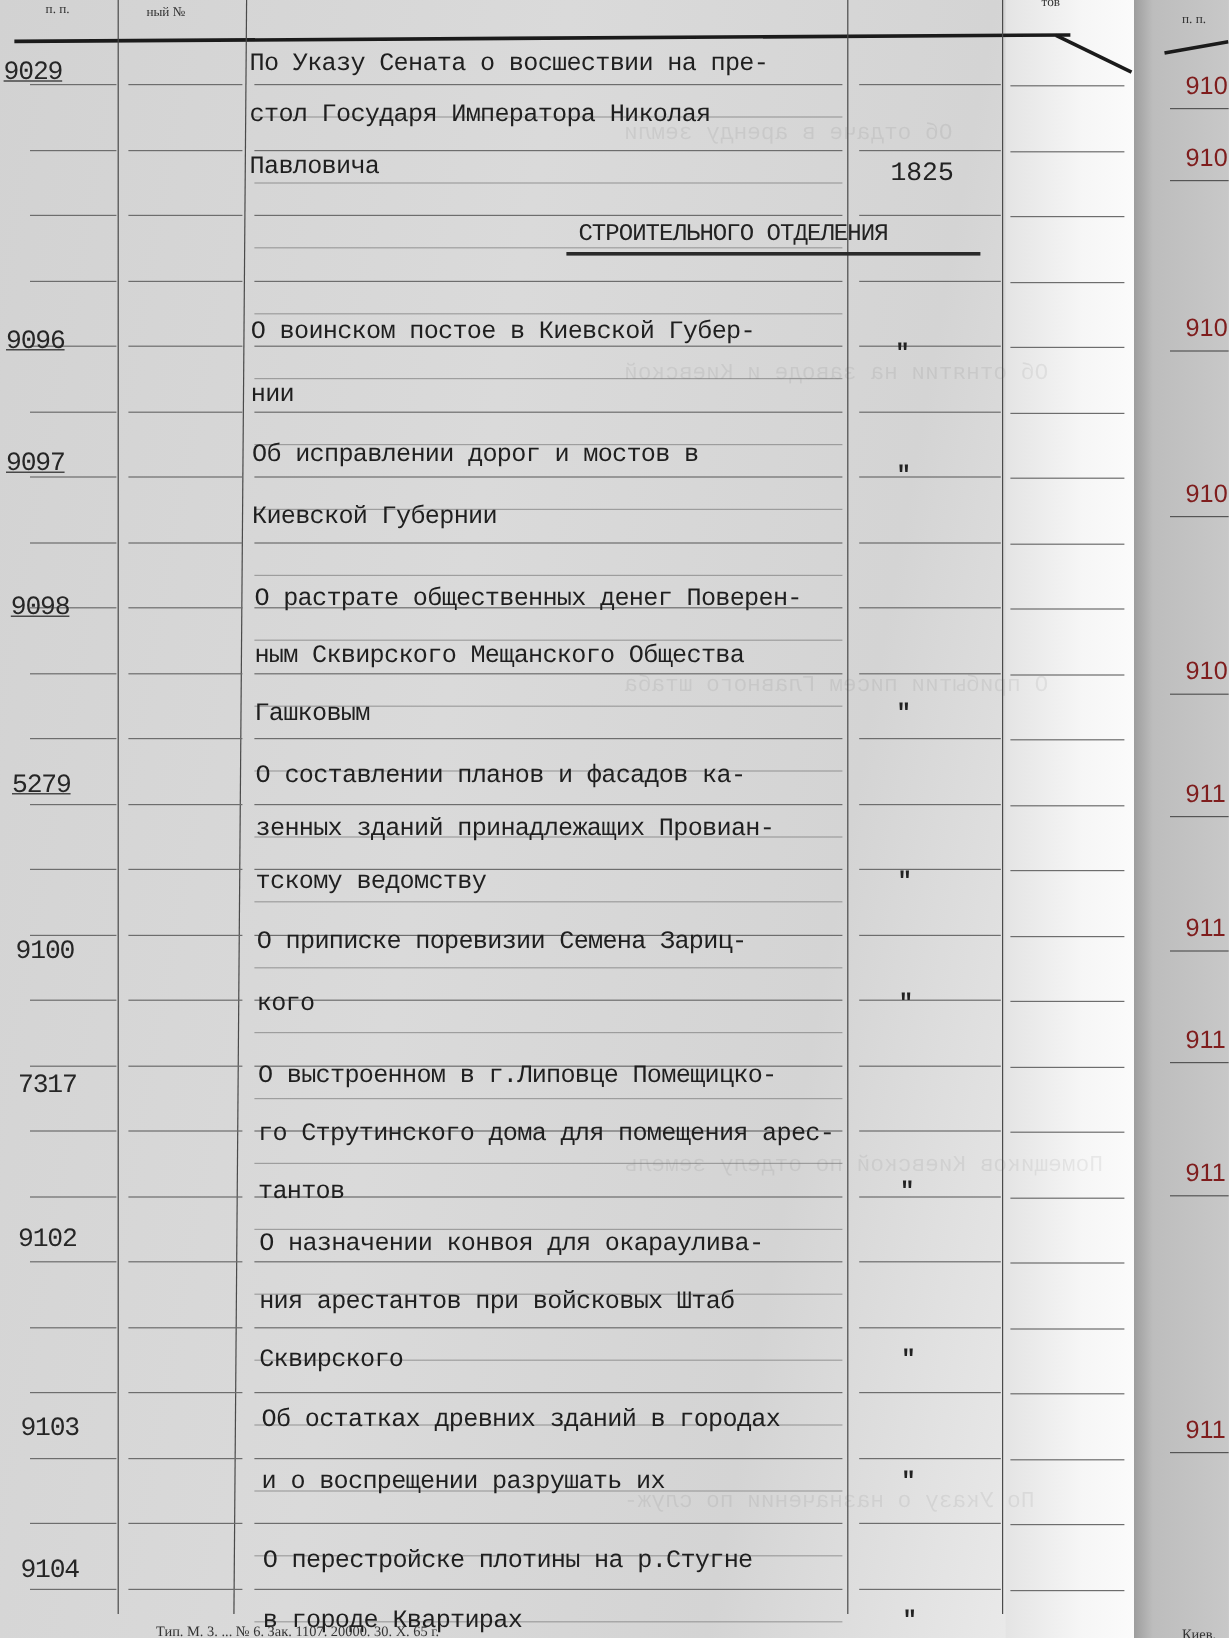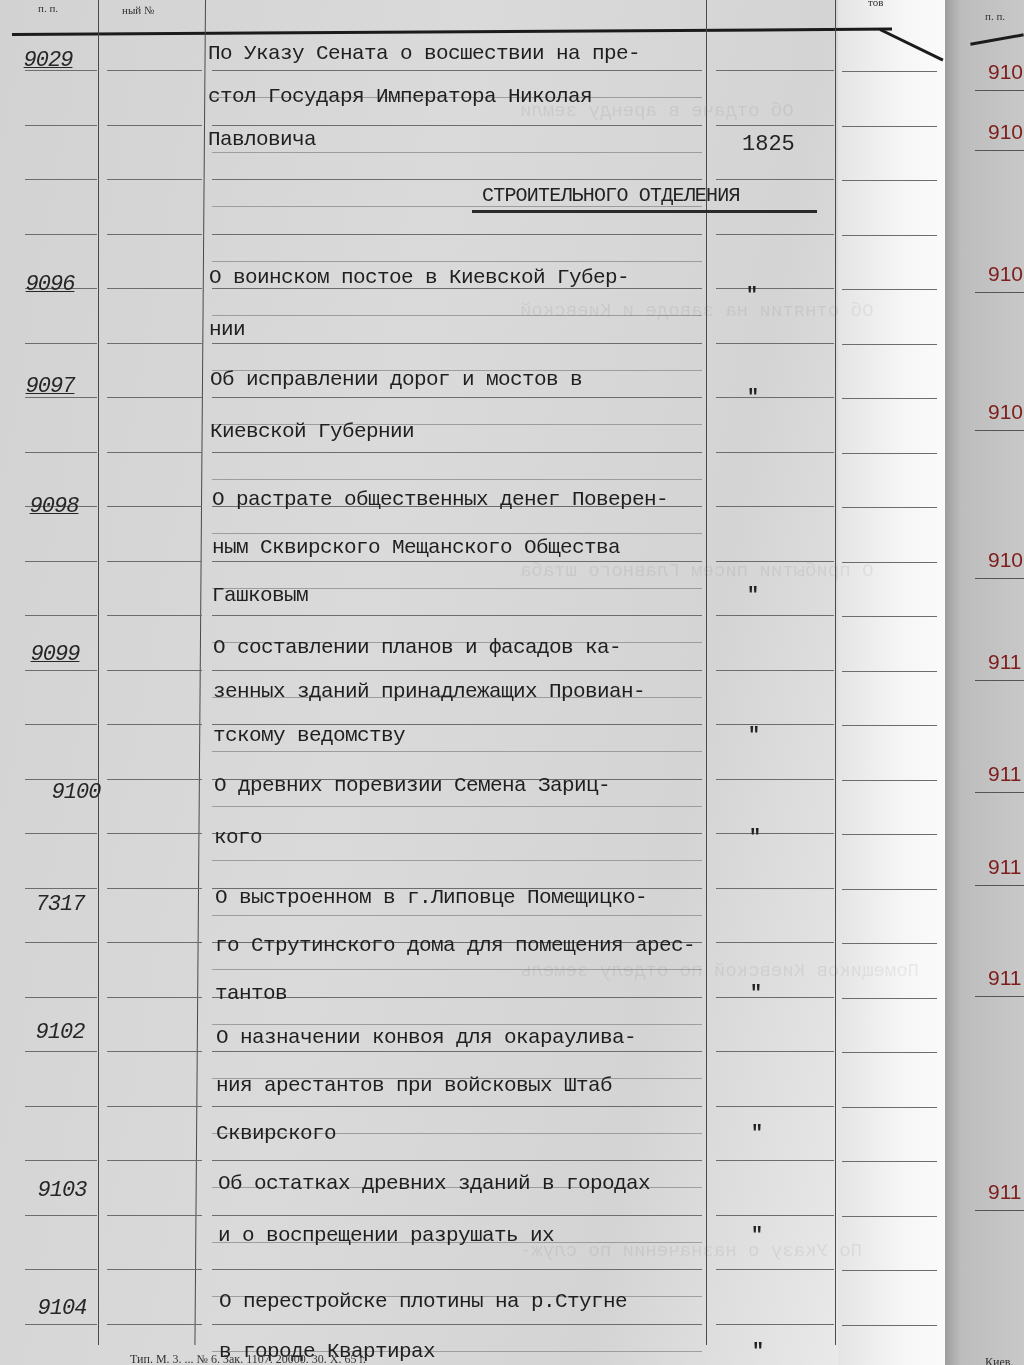--- a/index.html
+++ b/index.html
@@ -18,21 +18,21 @@
     background:linear-gradient(90deg,#e4e4e4 0%,#f6f6f6 60%,#fbfbfb 100%);
   }
   .right-page {
     position:absolute; left:945px; top:0; width:79px; height:1365px;
     background:linear-gradient(90deg,#9d9d9d 0%,#bdbdbd 20%,#c8c8c8 100%);
   }
   .vline { position:absolute; width:1px; background:#4a4a4a; }
   .hline { position:absolute; height:1px; background:#6d6d6d; }
   .thick { position:absolute; height:3px; background:#1b1b1b; }
   .hdr { position:absolute; font-family:"Liberation Serif",serif; font-size:11px; color:#333; }
-  .num { position:absolute; font-size:22px; letter-spacing:-1px; color:#262626; text-align:center; width:90px;font-style:italic; }
+  .num { position:absolute; font-size:22px; letter-spacing:-1px; color:#262626; text-align:left; width:90px; }
   .num.u { text-decoration:underline; text-decoration-thickness:1px; }
   .ln { position:absolute; font-size:21px; letter-spacing:-0.6px; white-space:nowrap; color:#1f1f1f; }
   .ditto { position:absolute; font-size:20px; font-weight:bold; color:#222; }
   .year { position:absolute; font-size:22px; color:#222; }
   .section { position:absolute; font-size:20px; letter-spacing:-0.8px; color:#222; }
   .section-ul { position:absolute; height:3px; background:#2a2a2a; }
   .rp-num { position:absolute; font-family:Liberation Sans, sans-serif; font-size:21px; color:#7f1d1d; }
   .rp-line { position:absolute; height:1px; background:#555; }
   .footer { position:absolute; font-family:"Liberation Serif",serif; font-size:12px; color:#333; }
   .ghost { position:absolute; font-size:19px; color:#000; opacity:0.06; white-space:nowrap; transform:scaleX(-1); }
@@ -232,29 +232,29 @@
       <div class="ditto" style="left: 747px; top: 386px;">"</div>
     </div>
     <div>
       <div class="num u" style="left: 9px; top: 494px;">9098</div>
       <div class="ln" style="left: 212px; top: 488px;">О растрате общественных денег Поверен-</div>
       <div class="ln" style="left: 212px; top: 536px;">ным Сквирского Мещанского Общества</div>
       <div class="ln" style="left: 212px; top: 584px;">Гашковым</div>
       <div class="ditto" style="left: 747px; top: 584px;">"</div>
     </div>
     <div>
-      <div class="num u" style="left: 10px; top: 642px;">9099</div>
+      <div class="num u" style="left: 10px; top: 642px;">5279</div>
       <div class="ln" style="left: 213px; top: 636px;">О составлении планов и фасадов ка-</div>
       <div class="ln" style="left: 213px; top: 680px;">зенных зданий принадлежащих Провиан-</div>
       <div class="ln" style="left: 213px; top: 724px;">тскому ведомству</div>
       <div class="ditto" style="left: 748px; top: 724px;">"</div>
     </div>
     <div>
-      <div class="num" style="left: 31px; top: 780px;">9100</div>
-      <div class="ln" style="left: 214px; top: 774px;">О древних поревизии Семена Зариц-</div>
+      <div class="num" style="left: 13px; top: 780px;">9100</div>
+      <div class="ln" style="left: 214px; top: 774px;">О приписке поревизии Семена Зариц-</div>
       <div class="ln" style="left: 214px; top: 826px;">кого</div>
       <div class="ditto" style="left: 749px; top: 826px;">"</div>
     </div>
     <div>
       <div class="num" style="left: 15px; top: 892px;">7317</div>
       <div class="ln" style="left: 215px; top: 886px;">О выстроенном в г.Липовце Помещицко-</div>
       <div class="ln" style="left: 215px; top: 934px;">го Струтинского дома для помещения арес-</div>
       <div class="ln" style="left: 215px; top: 982px;">тантов</div>
       <div class="ditto" style="left: 750px; top: 982px;">"</div>
     </div>

